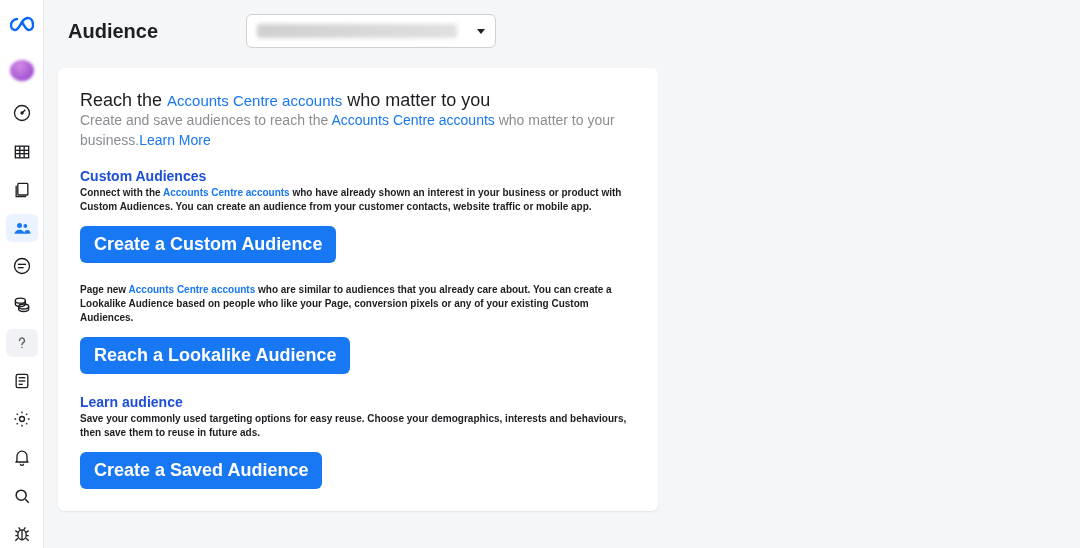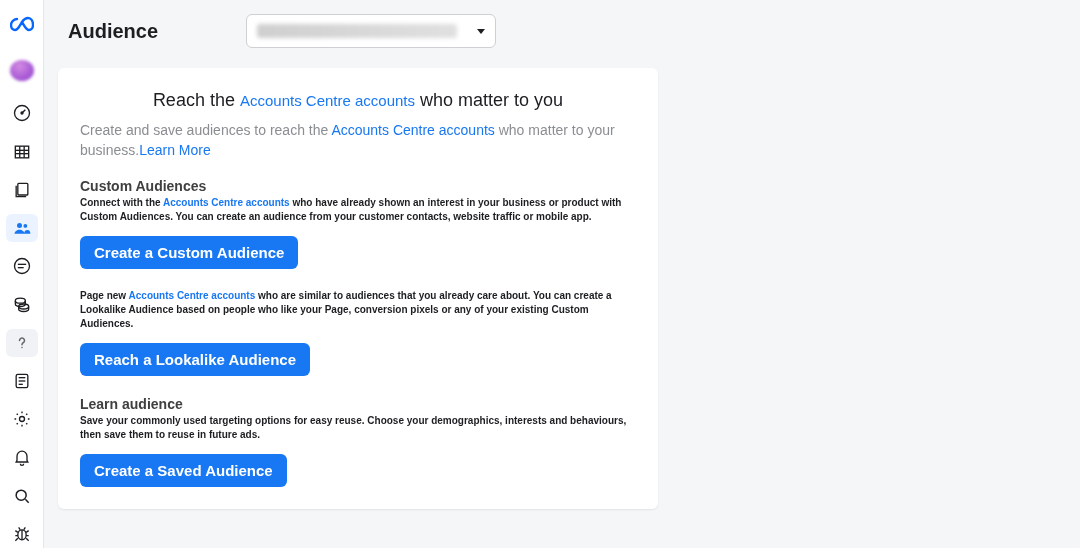--- a/index.html
+++ b/index.html
@@ -105,60 +105,58 @@
       margin: 12px 0 0 14px;
       width: 600px;
       border-radius: 6px;
       box-shadow: 0 1px 2px rgba(0,0,0,0.08);
       padding: 22px 22px 22px 22px;
     }
     .card h2 {
       font-size: 18px;
       font-weight: 400;
       color: #1c1e21;
-      margin-bottom: 10px;
-      text-align: center;
     }
     .card h2 .link-inline {
       color: #1877f2;
       font-size: 15px;
       cursor: pointer;
     }
     .subtext {
       font-size: 14px;
       color: #8a8d91;
       line-height: 1.4;
       margin-bottom: 18px;
     }
     .subtext .link {
       color: #1877f2;
       cursor: pointer;
     }
     .section-title {
       font-size: 14px;
       font-weight: 700;
-      color: #404040;
+      color: #1d4ed8;
       margin-bottom: 2px;
     }
     .section-body {
       font-size: 10px;
       color: #1c1e21;
       line-height: 1.4;
       margin-bottom: 12px;
       font-weight: bold;
     }
     .section-body .link {
       color: #1877f2;
       cursor: pointer;
     }
     .btn-primary {
       display: inline-block;
       background: #1877f2;
       color: #ffffff;
-      font-size: 15px;
+      font-size: 18px;
       font-weight: 600;
       padding: 8px 14px;
       border: none;
       border-radius: 6px;
       cursor: pointer;
       margin-bottom: 20px;
     }
     .btn-primary:last-child { margin-bottom: 0; }
   </style>
 </head>

